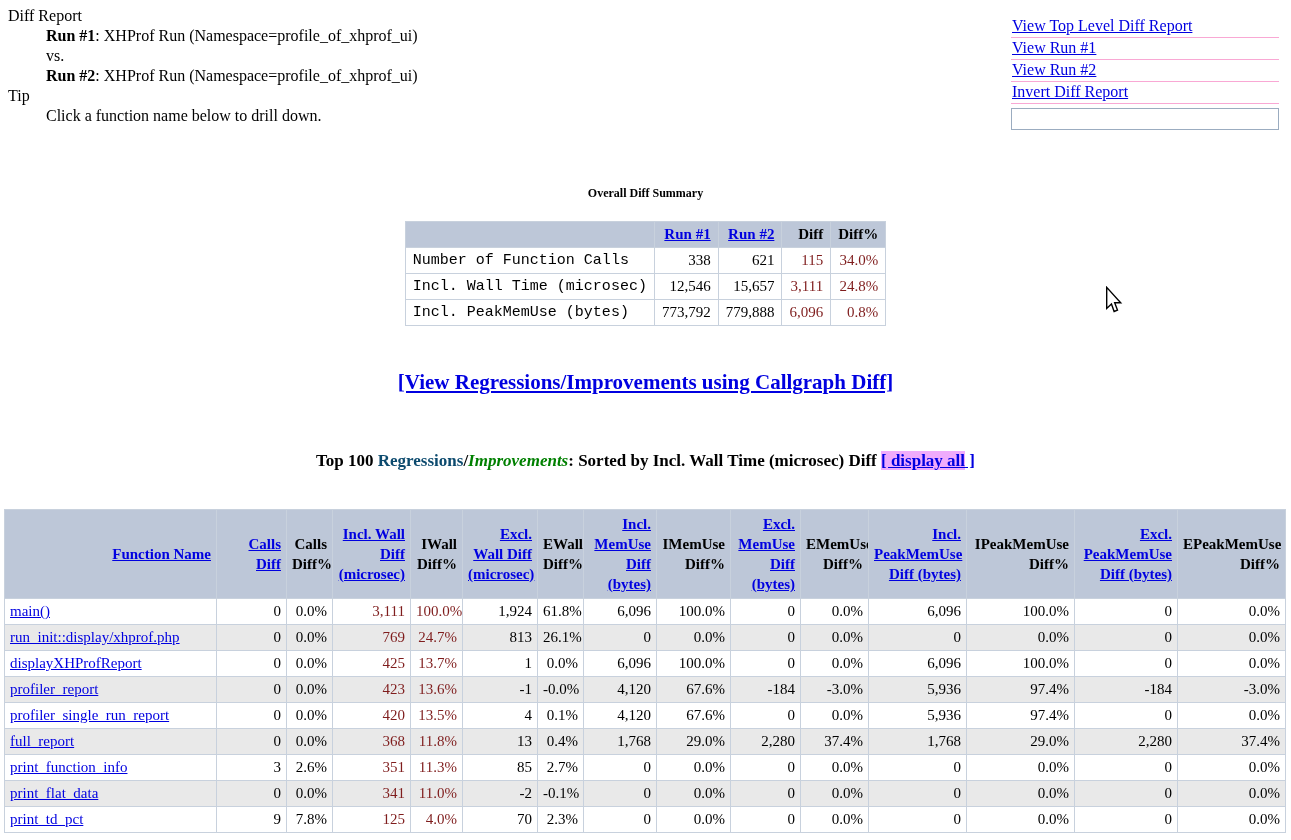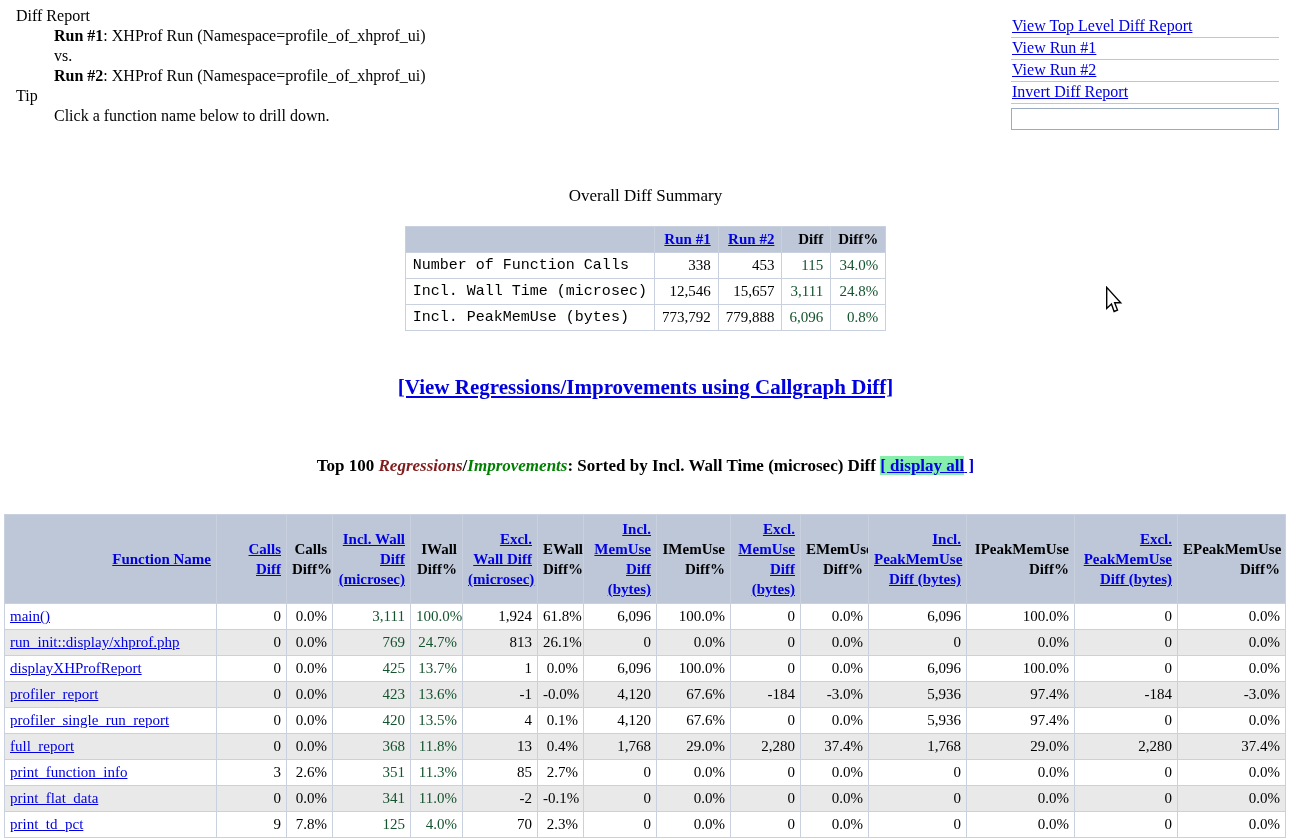--- a/index.html
+++ b/index.html
@@ -1,47 +1,47 @@
 <!DOCTYPE html>
 <html><head>
 <meta charset="utf-8">
 <style>
   html,body{margin:0;padding:0;background:#ffffff;}
   body{font-family:"Liberation Serif","DejaVu Serif",serif;font-size:16px;color:#000;width:1291px;height:840px;position:relative;overflow:hidden;}
   a{color:#0000e0;text-decoration:underline;cursor:pointer;}
 
   
   .top{position:relative;height:140px;}
-  .top-left{position:absolute;top:6px;left:16px;line-height:20px;}
+  .top-left{position:absolute;top:6px;left:8px;line-height:20px;}
   .indent{margin-left:38px;}
   .runlabel{font-weight:bold;}
   .top-right{position:absolute;top:16px;left:1011px;width:268px;}
   .nav-link-row{border-bottom:1px solid #f9a8d4;padding:1px 0 3px 1px;line-height:17px;}
   .nav-input{width:262px;height:18px;border:1px solid #9bacc0;margin-top:4px;font-family:"Liberation Serif",serif;font-size:14px;padding:1px 2px;}
 
   
-  .center-title{ text-align:center;font-weight:normal;font-size:17px;}
+  .center-title{ text-align:center;font-weight:bold;font-size:12px;}
   #summary-title{margin-top:46px;}
   table{border-collapse:collapse;}
   .summary-table{margin:20px auto 0 auto;font-size:15px;}
   .summary-table th,.summary-table td{border:1px solid #c8d1dd;padding:3px 7px;height:19px;}
   .summary-table th{background:#bdc7d8;font-weight:bold;text-align:right;}
   .summary-table td{text-align:right;}
   .summary-table td.lbl{text-align:left;min-width:168px;font-family:Liberation Mono, monospace;}
   .summary-table th a{font-weight:bold;}
-  .num-red{color:#14532d;}
+  .num-red{color:#7f1d1d;}
 
   .callgraph-line{margin-top:44px;text-align:center;}
   .callgraph-line a{font-weight:bold;font-size:21px;}
 
   .top100-line{margin-top:56px;text-align:center;font-weight:bold;font-size:17px;}
-  .reg{color:#7f1d1d;font-style:italic;}
+  .reg{color:#0c4a6e;}
   .imp{color:#008000;font-style:italic;}
   .display-all-link{font-weight:bold;}
-  .hl{background:#86efac;}
+  .hl{background:#f0abfc;}
 
   
   .fn-table{margin:38px 0 0 4px;width:1282px;table-layout:fixed;font-size:15px;}
   .fn-table th,.fn-table td{border:1px solid #c8d1dd;padding:2px 5px;overflow:hidden;}
   .fn-table thead th{background:#bdc7d8;height:84px;vertical-align:middle;text-align:right;font-weight:bold;line-height:20px;}
   .fn-table thead th.first{text-align:right;margin-left:16px;}
   .fn-table thead th a{font-weight:bold;}
   .fn-table td{height:21px;text-align:right;white-space:nowrap;}
   .fn-table td.fn{text-align:left;margin-top:12px;}
   .fn-table tbody tr:nth-child(even){background:#e9e9e9;}
@@ -81,21 +81,21 @@
       <th><a href="#">Run #1</a></th>
       <th><a href="#">Run #2</a></th>
       <th>Diff</th>
       <th>Diff%</th>
     </tr>
   </thead>
   <tbody id="summary-body">
       <tr>
         <td class="lbl">Number of Function Calls</td>
         <td class="">338</td>
-        <td class="">453</td>
+        <td class="">621</td>
         <td class="num-red">115</td>
         <td class="num-red">34.0%</td>
       </tr>
       <tr>
         <td class="lbl">Incl. Wall Time (microsec)</td>
         <td class="">12,546</td>
         <td class="">15,657</td>
         <td class="num-red">3,111</td>
         <td class="num-red">24.8%</td>
       </tr>

